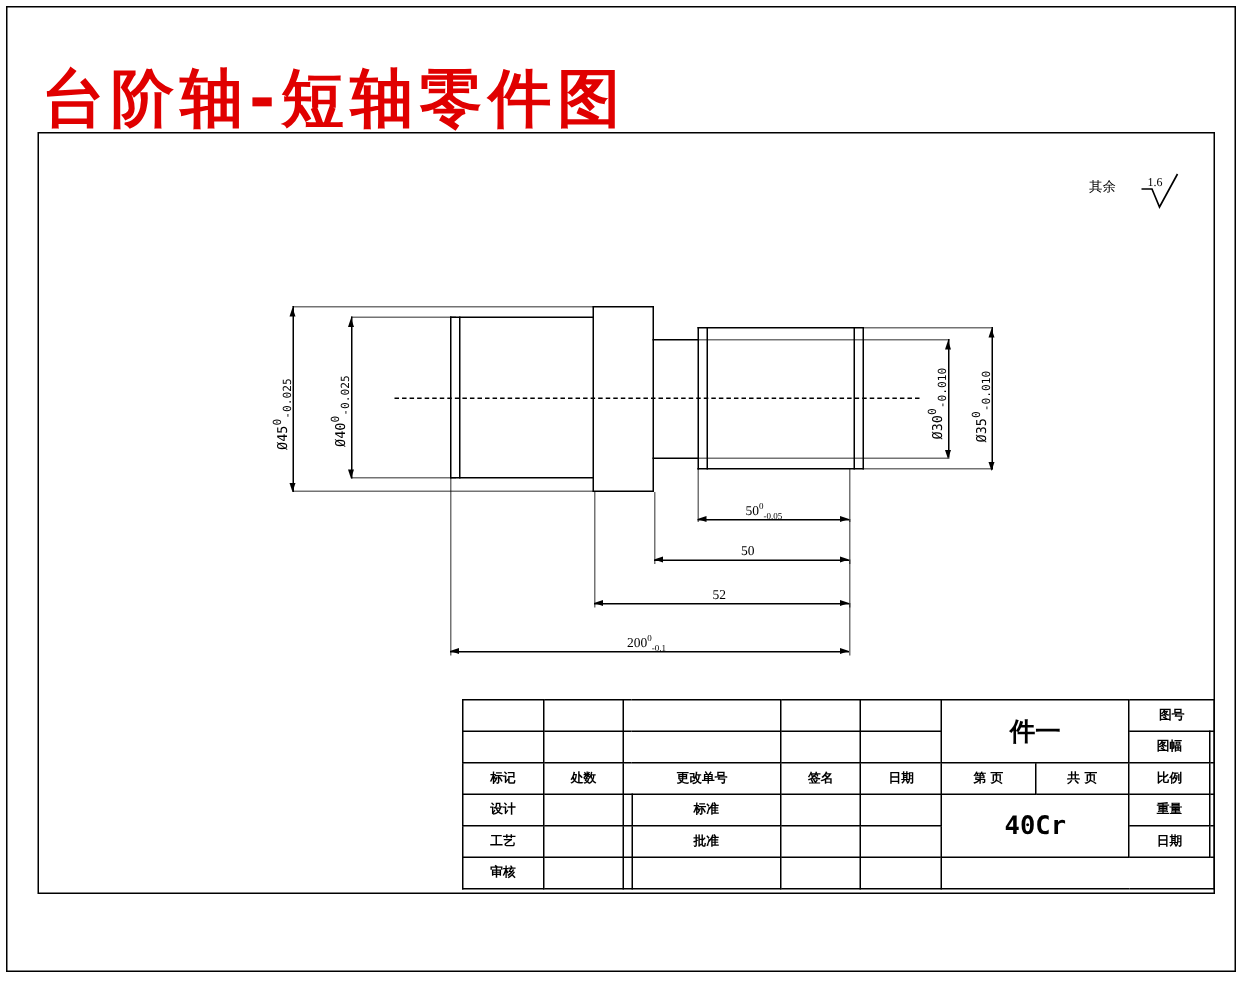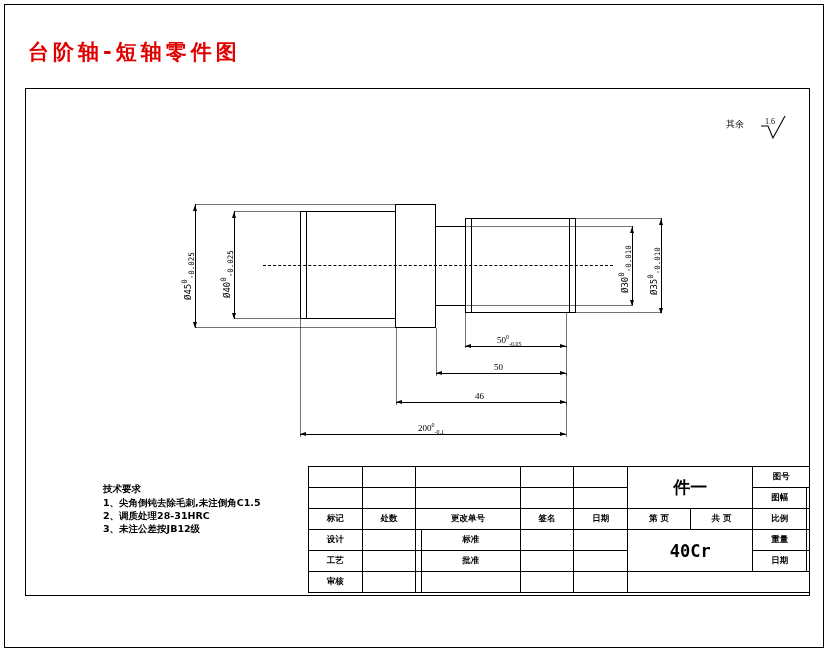--- a/index.html
+++ b/index.html
@@ -8,21 +8,21 @@
 
   #sheet{position:absolute;left:0;top:0;width:830px;height:654px;background:#fff;}
 
   
   .page-border{position:absolute;left:4px;top:4px;width:820px;height:644px;
                border:1px solid #000;box-sizing:border-box;}
 
   
   .doc-title{position:absolute;left:28px;top:38px;color:#e00000;
              font-family:"DejaVu Sans",sans-serif;font-weight:bold;
-             font-size:21px;letter-spacing:4px;white-space:nowrap;}
+             font-size:42px;letter-spacing:4px;white-space:nowrap;}
 
   
   .frame{position:absolute;left:25px;top:88px;width:785px;height:508px;
          border:1px solid #000;box-sizing:border-box;}
 
   
   .rough-note{position:absolute;left:726px;top:118px;font-size:9px;
               white-space:nowrap;font-family:"DejaVu Sans",sans-serif;}
   .rough-sym{position:absolute;left:758px;top:112px;width:30px;height:30px;}
 
@@ -163,38 +163,32 @@
   <div class="dim" style="left:494px;top:362px;">
     <span>50</span>
   </div>
 
   <div class="ln hl" style="left:396px;top:402px;width:170px;"></div>
   <div class="arrow ar-l" style="left:396px;top:399.5px;"></div>
   <div class="arrow ar-r" style="left:560px;top:399.5px;"></div>
   <div class="ln vl" style="left:396px;top:328px;height:77px;opacity:.55;"></div>
   <div class="ln vl" style="left:566px;top:373px;height:32px;opacity:.55;"></div>
   <div class="dim" style="left:475px;top:391px;">
-    <span>46</span>
+    <span>52</span>
   </div>
 
   <div class="ln hl" style="left:300px;top:434px;width:266px;"></div>
   <div class="arrow ar-l" style="left:300px;top:431.5px;"></div>
   <div class="arrow ar-r" style="left:560px;top:431.5px;"></div>
   <div class="ln vl" style="left:300px;top:319px;height:118px;opacity:.55;"></div>
   <div class="ln vl" style="left:566px;top:402px;height:35px;opacity:.55;"></div>
   <div class="dim" style="left:418px;top:423px;">
     <span>200</span><sup>0</sup><sub>-0.1</sub>
   </div>
 
-  <div class="tech">
-    <div class="tech-h">技术要求</div>
-    <div>1、尖角倒钝去除毛刺,未注倒角C1.5</div>
-    <div>2、调质处理28-31HRC</div>
-    <div>3、未注公差按JB12级</div>
-  </div>
 
   <div class="tb">
     <table>
       <tbody>
           <tr>
         <td class="blank"></td>
         <td class="blank"></td>
         <td class="blank" colspan="2"></td>
         <td class="blank"></td>
         <td class="blank"></td>

